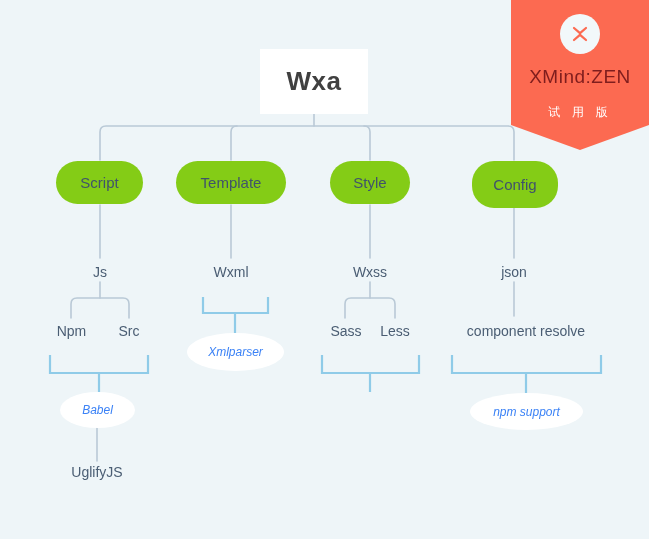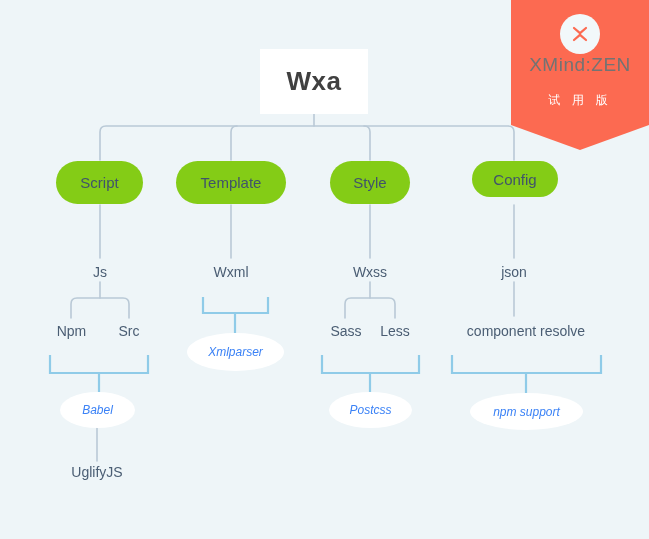--- a/index.html
+++ b/index.html
@@ -97,22 +97,22 @@
   .wm-logo {
     width: 40px;
     height: 40px;
     border-radius: 50%;
     background: #f2f8fa;
     display: flex;
     align-items: center;
     justify-content: center;
   }
   .wm-title {
-    margin-top: 0;
-    color: #737373;
+    margin-top: 12px;
+    color: #7f1d1d;
     font-size: 19px;
     letter-spacing: 0.5px;
     font-family: "Liberation Sans", sans-serif;
   }
   .wm-sub {
     margin-top: 16px;
     color: #ffffff;
     font-size: 12px;
     letter-spacing: 4px;
     font-family: "DejaVu Sans", sans-serif;
@@ -176,21 +176,21 @@
   </div>
 
   <div class="node node-pill" style="left:176px; top:161px; width:110px; height:43px;">
     <span>Template</span>
   </div>
 
   <div class="node node-pill" style="left:330px; top:161px; width:80px; height:43px;">
     <span>Style</span>
   </div>
 
-  <div class="node node-pill" style="left:472px; top:161px; width:86px; height:36px;">
+  <div class="node node-pill" style="left:472px; top:161px; width:86px; height:47px;">
     <span>Config</span>
   </div>
 
   <div class="node node-plain" style="left:80px; top:261px; width:40px; height:21px;justify-content:center;">
     <span>Js</span>
   </div>
 
   <div class="node node-plain" style="left:201px; top:261px; width:60px; height:21px;">
     <span>Wxml</span>
   </div>
@@ -224,23 +224,20 @@
   </div>
 
   <div class="node node-oval" style="left:187px; top:333px; width:97px; height:38px;">
     <span>Xmlparser</span>
   </div>
 
   <div class="node node-oval" style="left:60px; top:392px; width:75px; height:36px;">
     <span>Babel</span>
   </div>
 
-  <div class="node node-oval" style="left:329px; top:392px; width:83px; height:36px;">
-    <span>Postcss</span>
-  </div>
 
   <div class="node node-oval" style="left:470px; top:393px; width:113px; height:37px;">
     <span>npm support</span>
   </div>
 
   <div class="node node-plain" style="left:56px; top:461px; width:82px; height:21px;">
     <span>UglifyJS</span>
   </div>
 
 </div>

